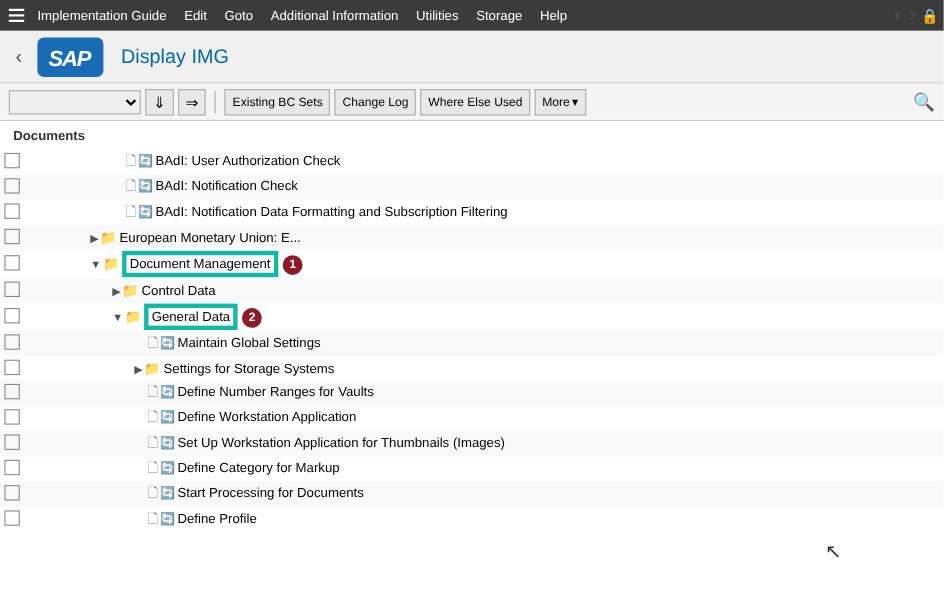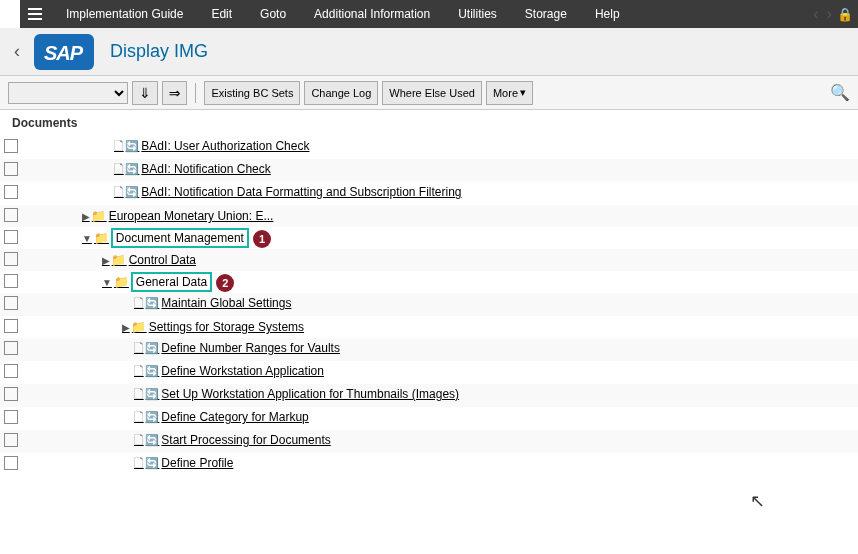--- a/index.html
+++ b/index.html
@@ -6,22 +6,21 @@
     body { font-family: Arial, sans-serif; font-size: 12px; background: #fff; width: 858px; height: 554px; overflow: hidden; }
 
     
     .menu-bar {
       background: #3b3b3b;
       color: #fff;
       display: flex;
       align-items: center;
       height: 28px;
       padding: 0 4px;
-      gap: 12px;
-      margin-left: 20px;
+      gap: 0;
     }
     .menu-bar .hamburger {
       width: 22px; height: 22px; cursor: pointer;
       display: flex; flex-direction: column; justify-content: center; align-items: center; gap: 3px;
     }
     .menu-bar .hamburger span {
       display: block; width: 14px; height: 2px; background: #fff;
     }
     .menu-bar .menu-item {
       padding: 2px 8px; font-size: 12px; color: #fff; cursor: pointer; white-space: nowrap;
@@ -83,39 +82,39 @@
       padding: 6px 12px;
       font-weight: bold; font-size: 12px; color: #333;
       background: #fff;
     }
 
     
     .tree-table { width: 100%; border-collapse: collapse; }
     .tree-table tr { height: 22px; }
     .tree-table tr:nth-child(even) { background: #f9f9f9; }
     .tree-table tr.highlighted { background: #fef9e0; }
-    .tree-table td { padding: 1px 2px; vertical-align: middle; text-decoration: underline; }
+    .tree-table td { padding: 1px 2px; vertical-align: middle; }
 
     .check-col { width: 22px; text-align: center; }
     .check-box { width: 14px; height: 14px; border: 1px solid #888; display: inline-block; cursor: pointer; }
     .row-icon { font-size: 13px; color: #888; margin-right: 2px; }
     .row-label { font-size: 12px; color: #000; }
     .expander { font-size: 10px; cursor: pointer; color: #555; margin-right: 2px; }
 
     
     .callout {
       display: inline-flex; align-items: center; justify-content: center;
       width: 18px; height: 18px; border-radius: 50%;
       background: #8b1a2a; color: #fff; font-size: 11px; font-weight: bold;
       margin-left: 4px; vertical-align: middle;
     }
 
     
     .highlight-box {
-      border: 2px solid #14b8a6;
+      border: 4px solid #14b8a6;
       display: inline-block;
       padding: 1px 3px;
     }
 
     
     .cursor-indicator {
       position: fixed;
       font-size: 18px;
       color: #333;
       pointer-events: none;

